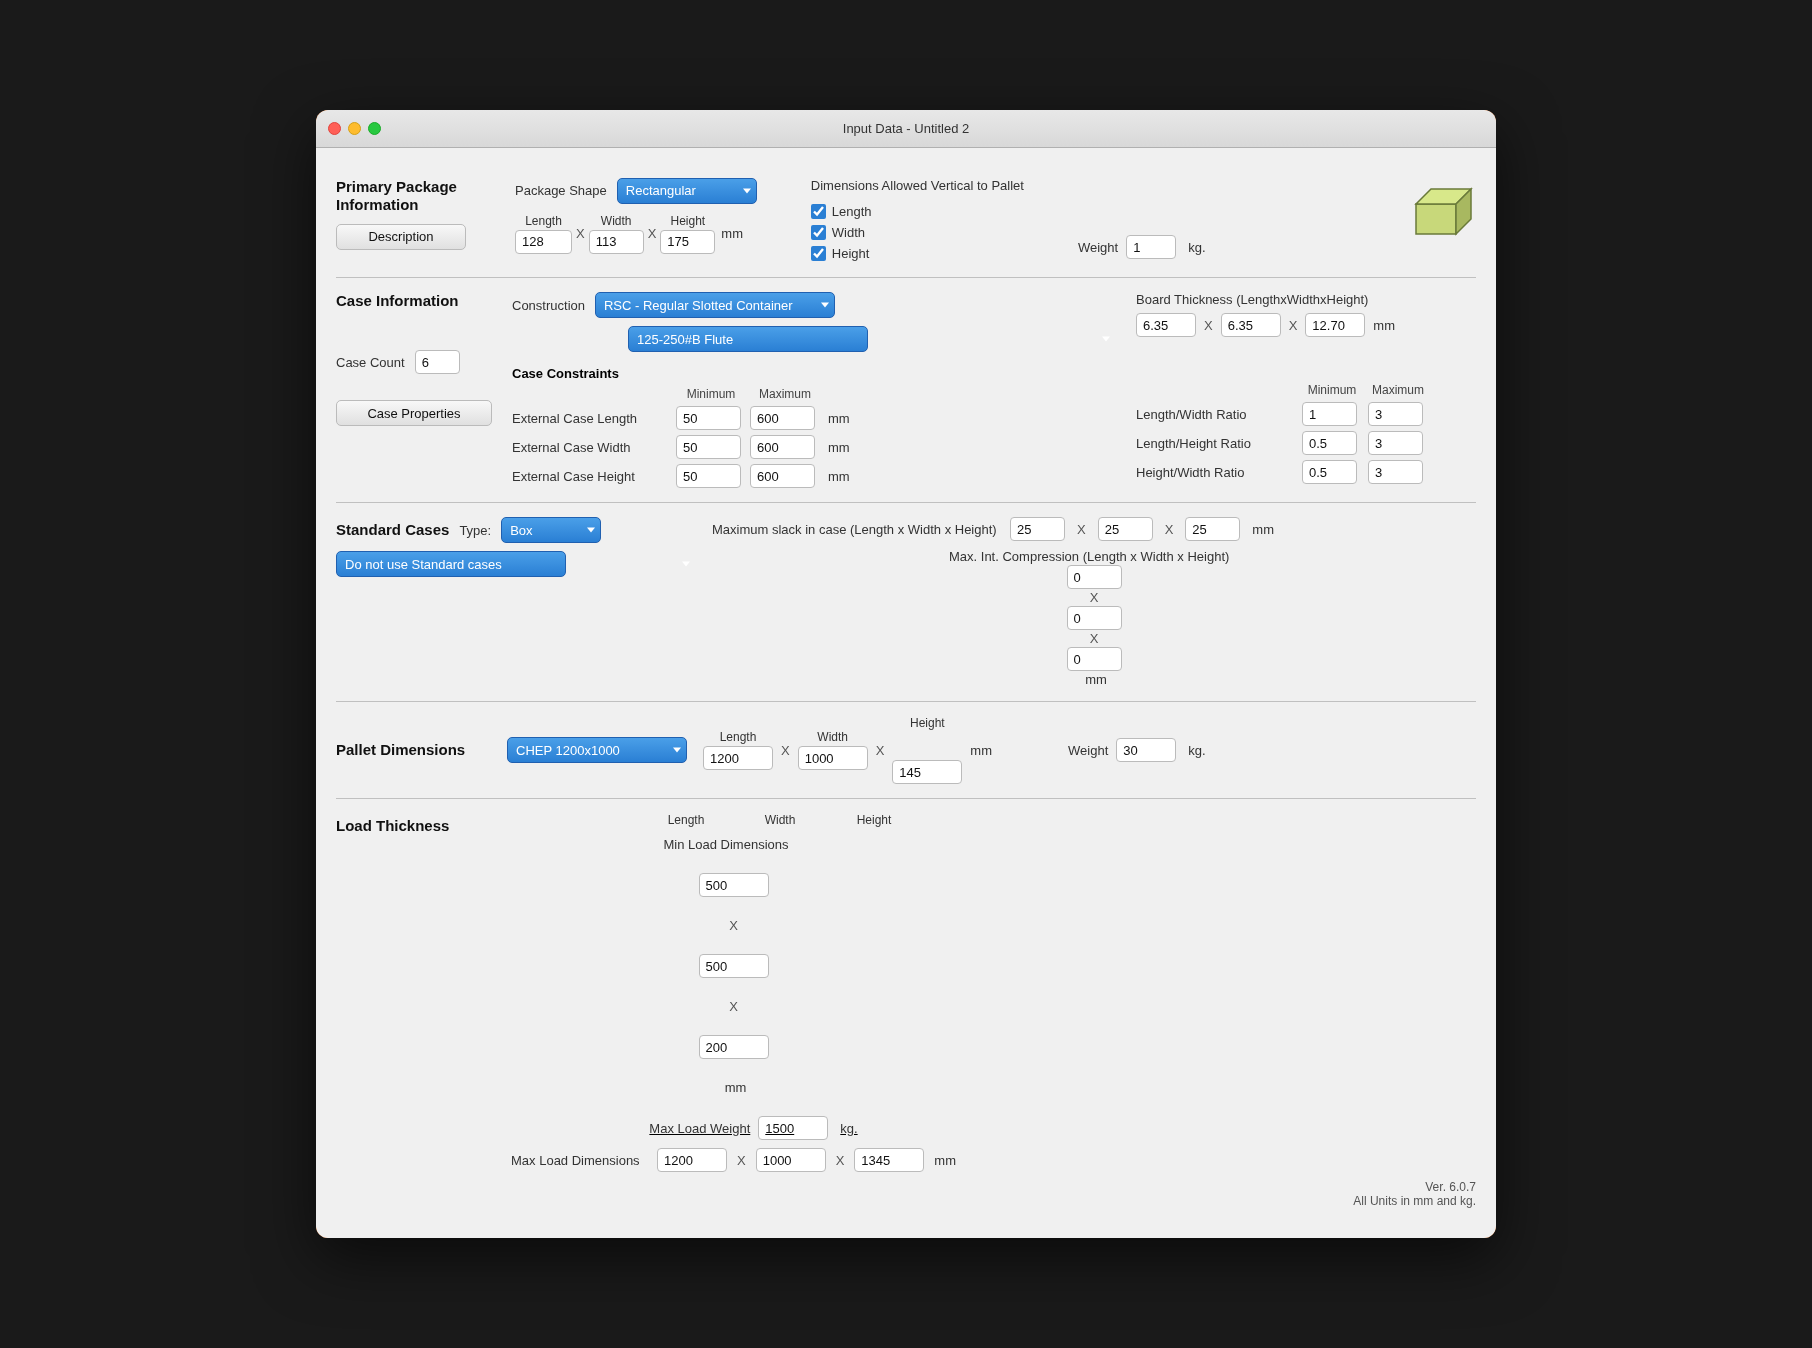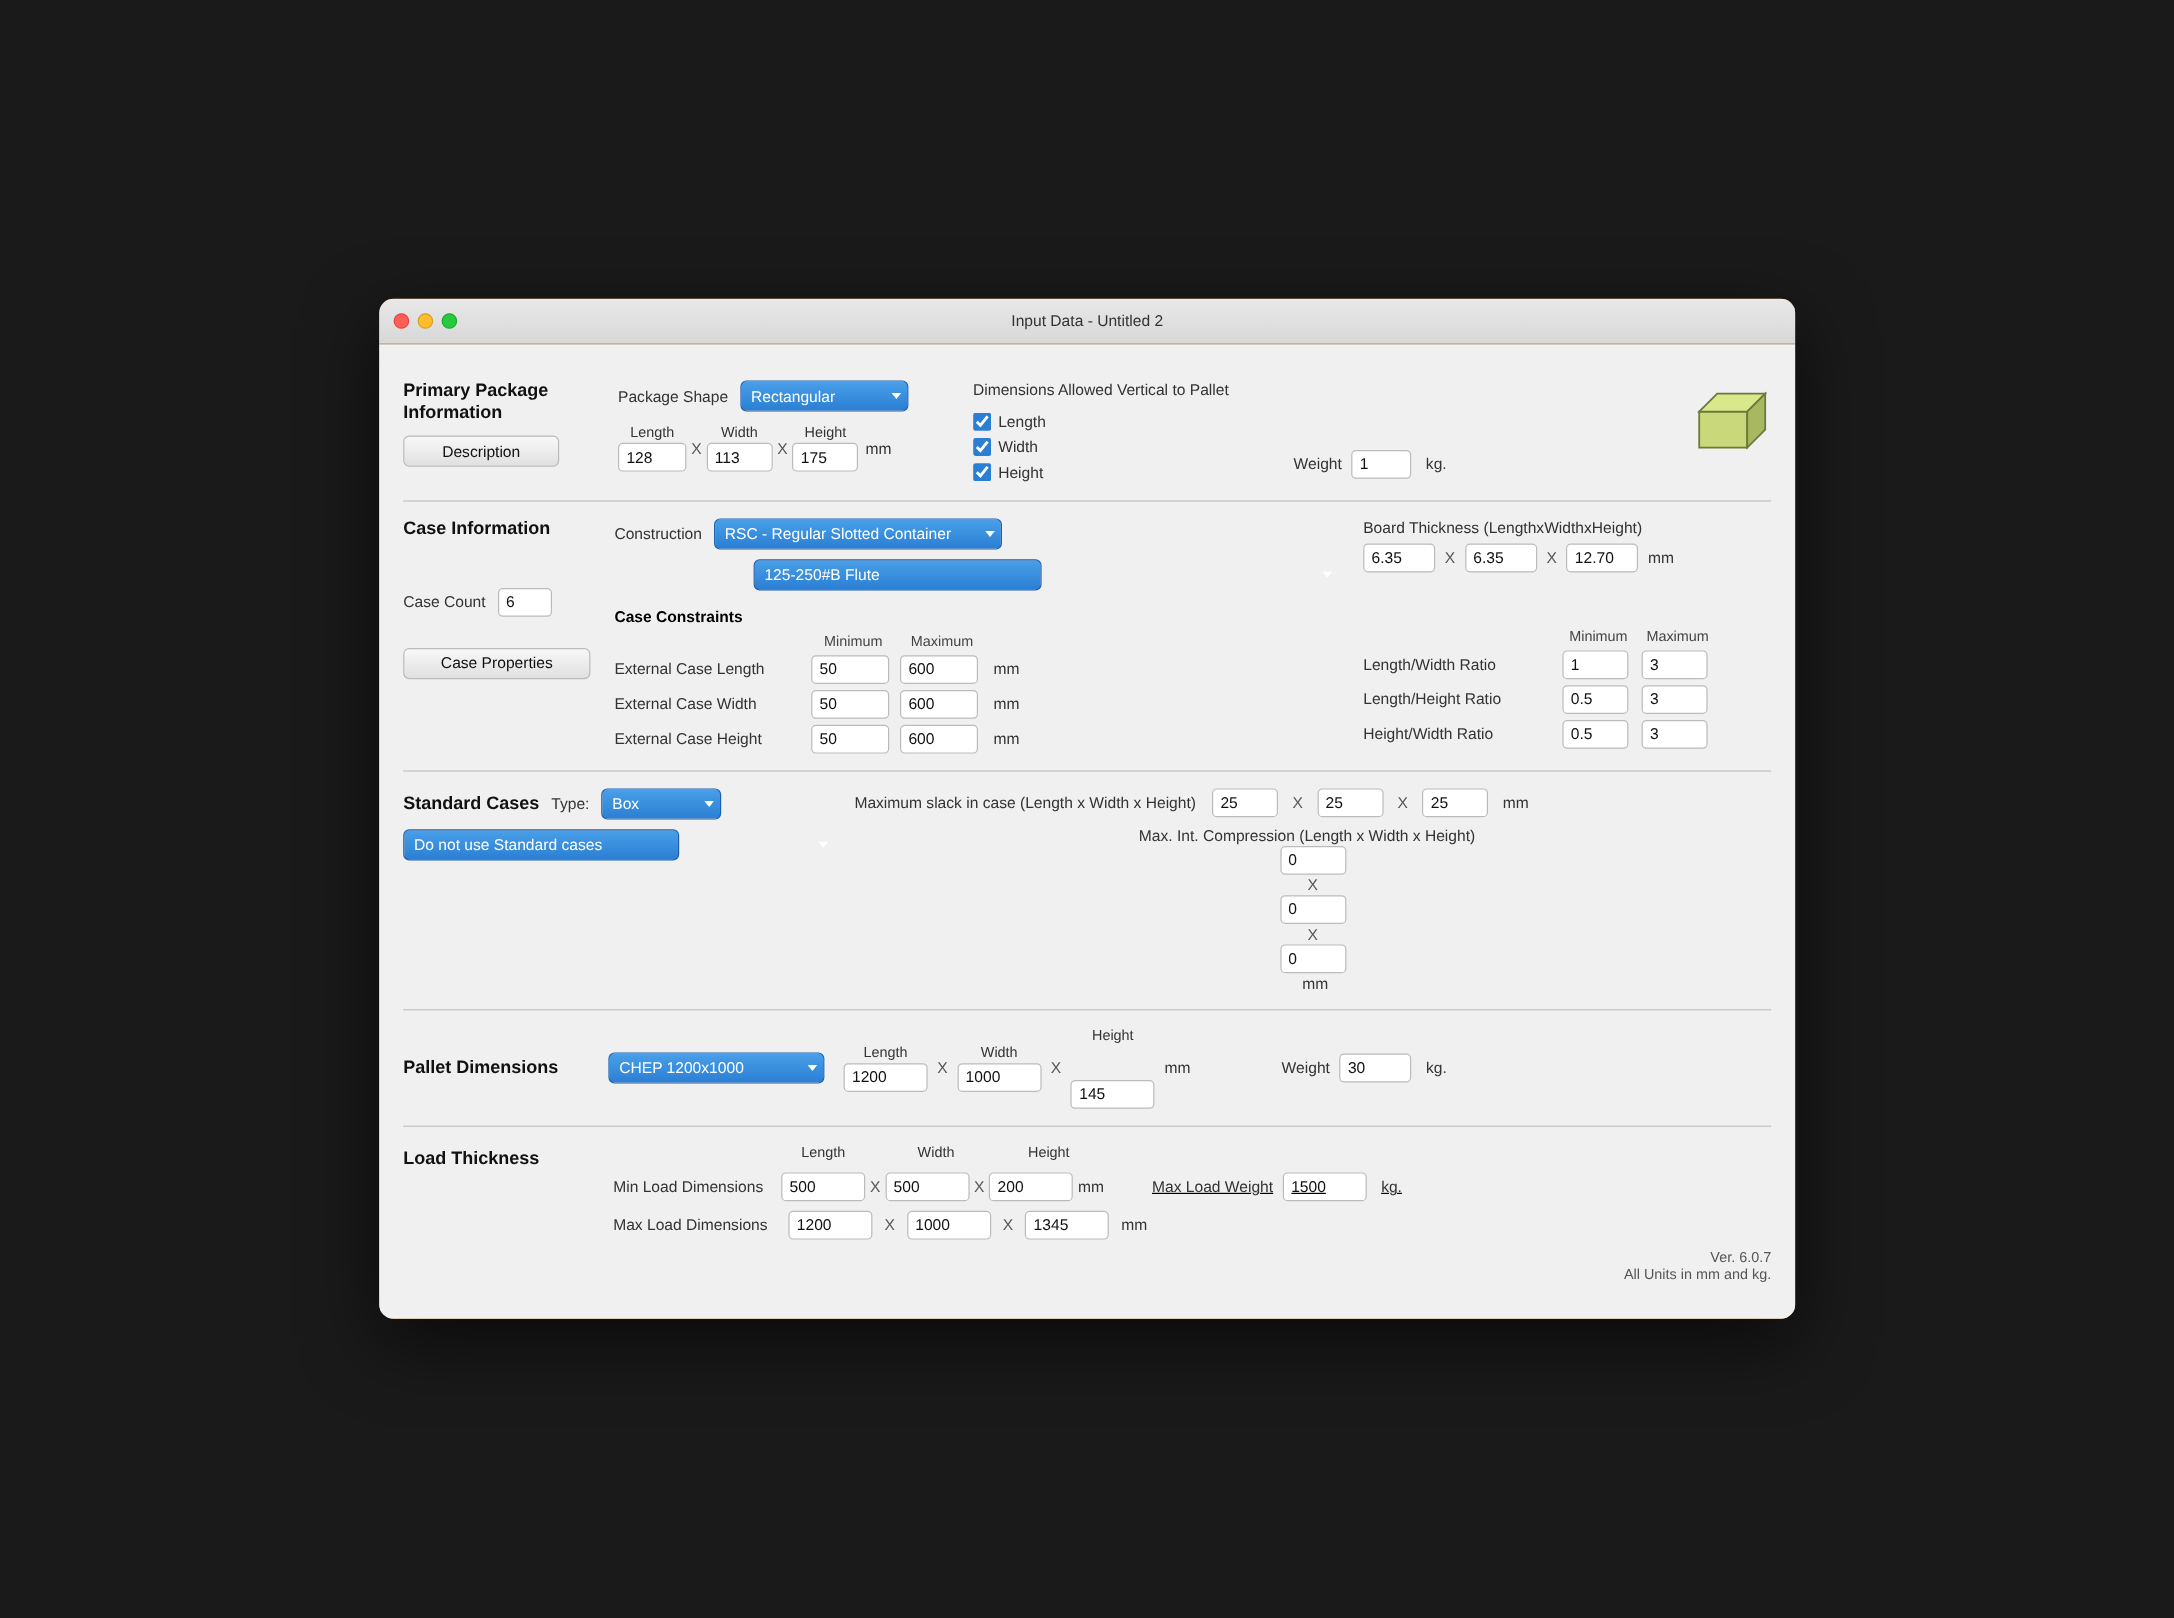--- a/index.html
+++ b/index.html
@@ -7,21 +7,21 @@
       background: #1a1a1a;
       display: flex;
       justify-content: center;
       align-items: center;
       min-height: 100vh;
       font-family: -apple-system, BlinkMacSystemFont, 'Helvetica Neue', Arial, sans-serif;
       font-size: 13px;
     }
     .window {
       width: 1180px;
-      background: #fdba74;
+      background: #f97316;
       border-radius: 12px;
       box-shadow: 0 20px 60px rgba(0,0,0,0.6);
       overflow: hidden;
     }
     .titlebar {
       background: linear-gradient(to bottom, #e8e8e8, #d8d8d8);
       border-bottom: 1px solid #b0b0b0;
       height: 38px;
       display: flex;
       align-items: center;
@@ -398,21 +398,21 @@
         <div style="display:flex; flex-direction:column; gap:8px;">
 
           <div style="display:flex; align-items:center; gap:4px; margin-left:140px;">
             <span class="col-label" style="width:70px; text-align:center;">Length</span>
             <span style="width:16px;"></span>
             <span class="col-label" style="width:70px; text-align:center;">Width</span>
             <span style="width:16px;"></span>
             <span class="col-label" style="width:70px; text-align:center;">Height</span>
           </div>
 
-          <div style="display:flex; align-items:center; gap:0;">
+          <div style="display:flex; align-items:center; gap:21px;flex-direction:column;">
             <span class="field-label" style="min-width:140px;">Min Load Dimensions</span>
             <input type="text" value="500" style="width: 70px;">
             <span class="x-label">X</span>
             <input type="text" value="500" style="width: 70px;">
             <span class="x-label">X</span>
             <input type="text" value="200" style="width: 70px;">
             <span class="unit-label">mm</span>
 
             <div style="display:flex; align-items:center; gap:8px; margin-left:40px;text-decoration:underline;">
               <span class="field-label">Max Load Weight</span>

